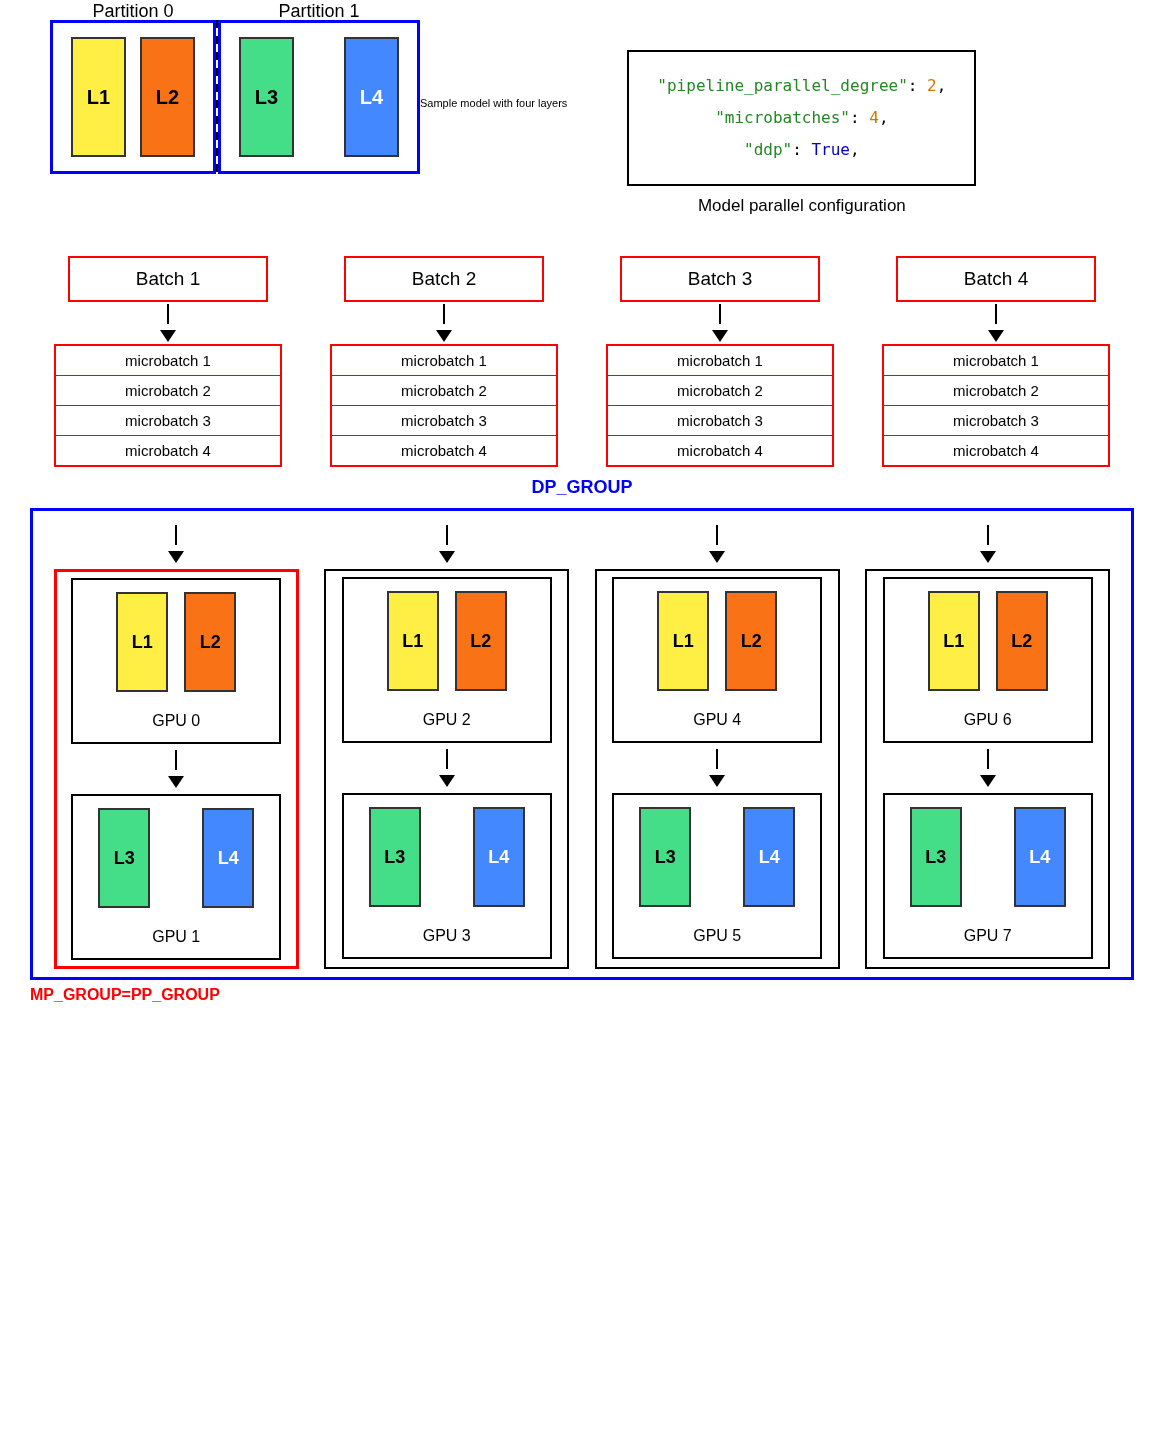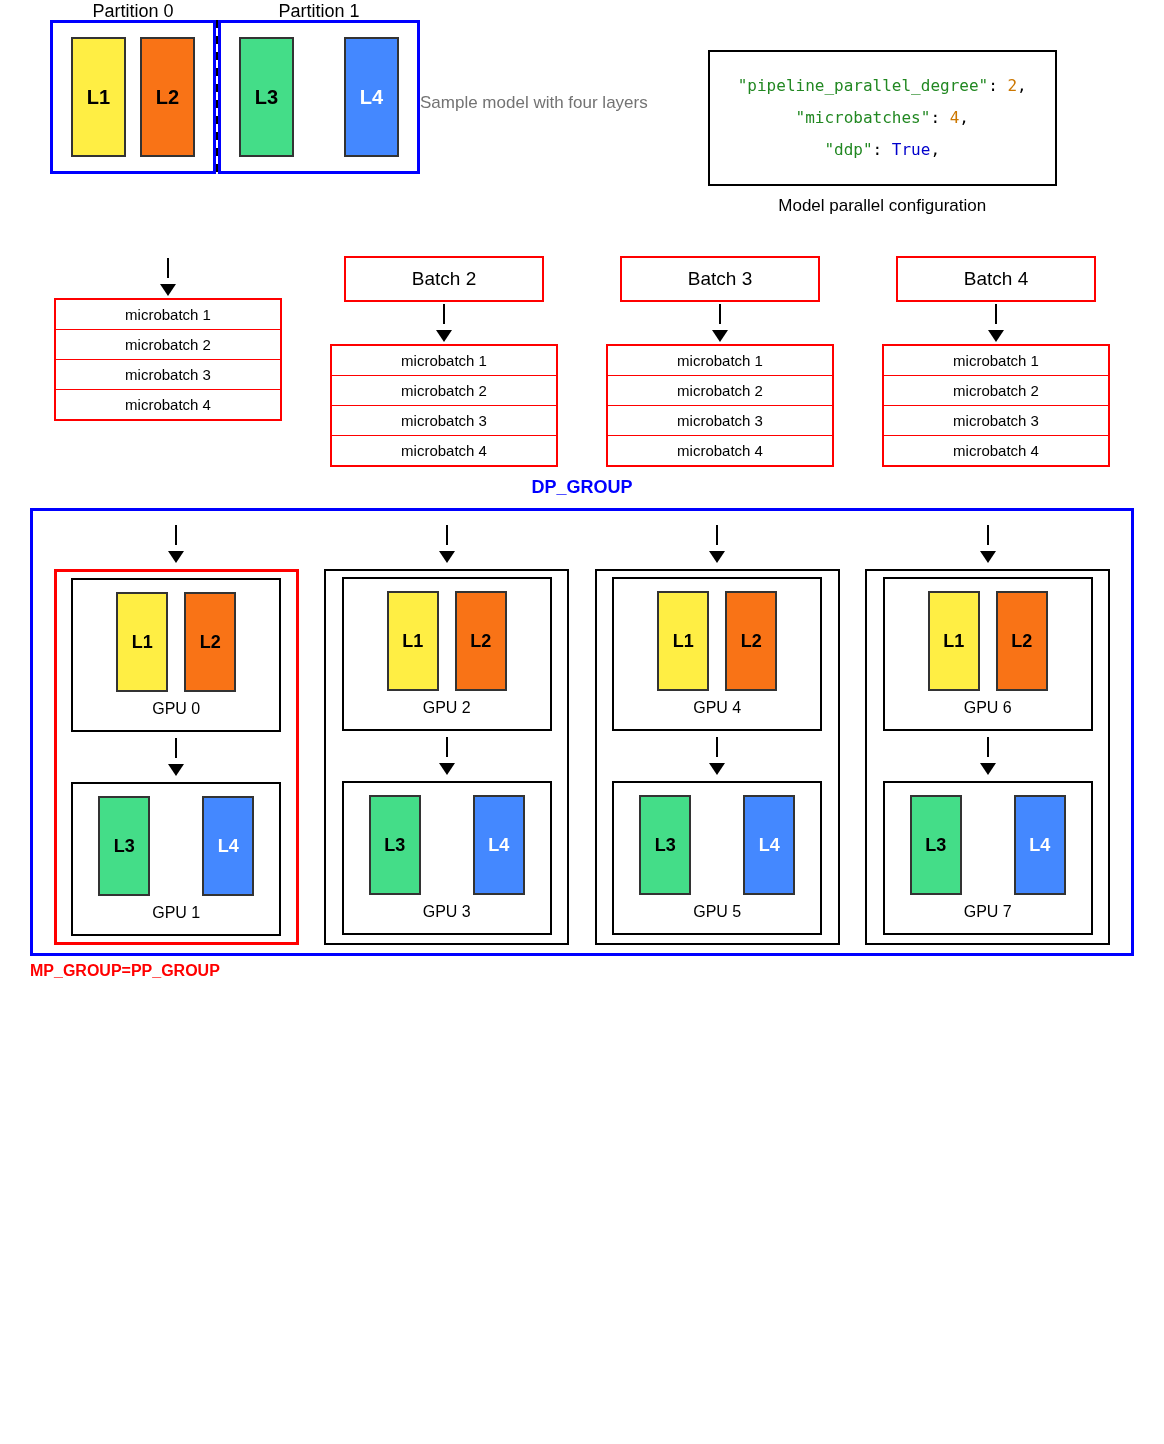--- a/index.html
+++ b/index.html
@@ -83,22 +83,22 @@
       color: black;
       border: 2px solid #333;
     }
     .layer-yellow { background: #ffee44; }
     .layer-red { background: #f97316; text-align: center; }
     .layer-green { background: #44dd88; }
     .layer-blue { background: #4488ff; color: white; margin-left: 36px; }
 
     .sample-model-label {
       margin-top: 12px;
-      font-size: 17px;
-      color: #737373;
+      font-size: 11px;
+      color: #000000;
       text-align: center;
     }
 
     
     .config-area {
       display: flex;
       flex-direction: column;
       align-items: center;
       margin-top: 10px;
     }
@@ -229,21 +229,21 @@
       align-items: center;
       justify-content: center;
       font-size: 18px;
       font-weight: bold;
       border: 2px solid #333;
     }
 
     .gpu-label {
       font-size: 16px;
       color: black;
-      margin-top: 0;
+      margin-top: 12px;
     }
 
     .mp-group-label {
       color: red;
       font-size: 16px;
       font-weight: bold;
       margin-top: 6px;
       text-align: left;
     }
 
@@ -301,20 +301,23 @@
         </div>
       </div>
       <div class="config-label">Model parallel configuration</div>
     </div>
 
   </div>
 
   <div class="batches-section">
 
     <div class="batch-column">
+      <div class="batch-box">
+        <span>Batch 1</span>
+      </div>
       <div class="arrow-wrapper">
         <div class="arrow-line"></div>
         <div class="arrow-down"></div>
       </div>
       <div class="microbatch-group">
         <div class="microbatch-item">microbatch 1</div>
         <div class="microbatch-item">microbatch 2</div>
         <div class="microbatch-item">microbatch 3</div>
         <div class="microbatch-item">microbatch 4</div>
       </div>

